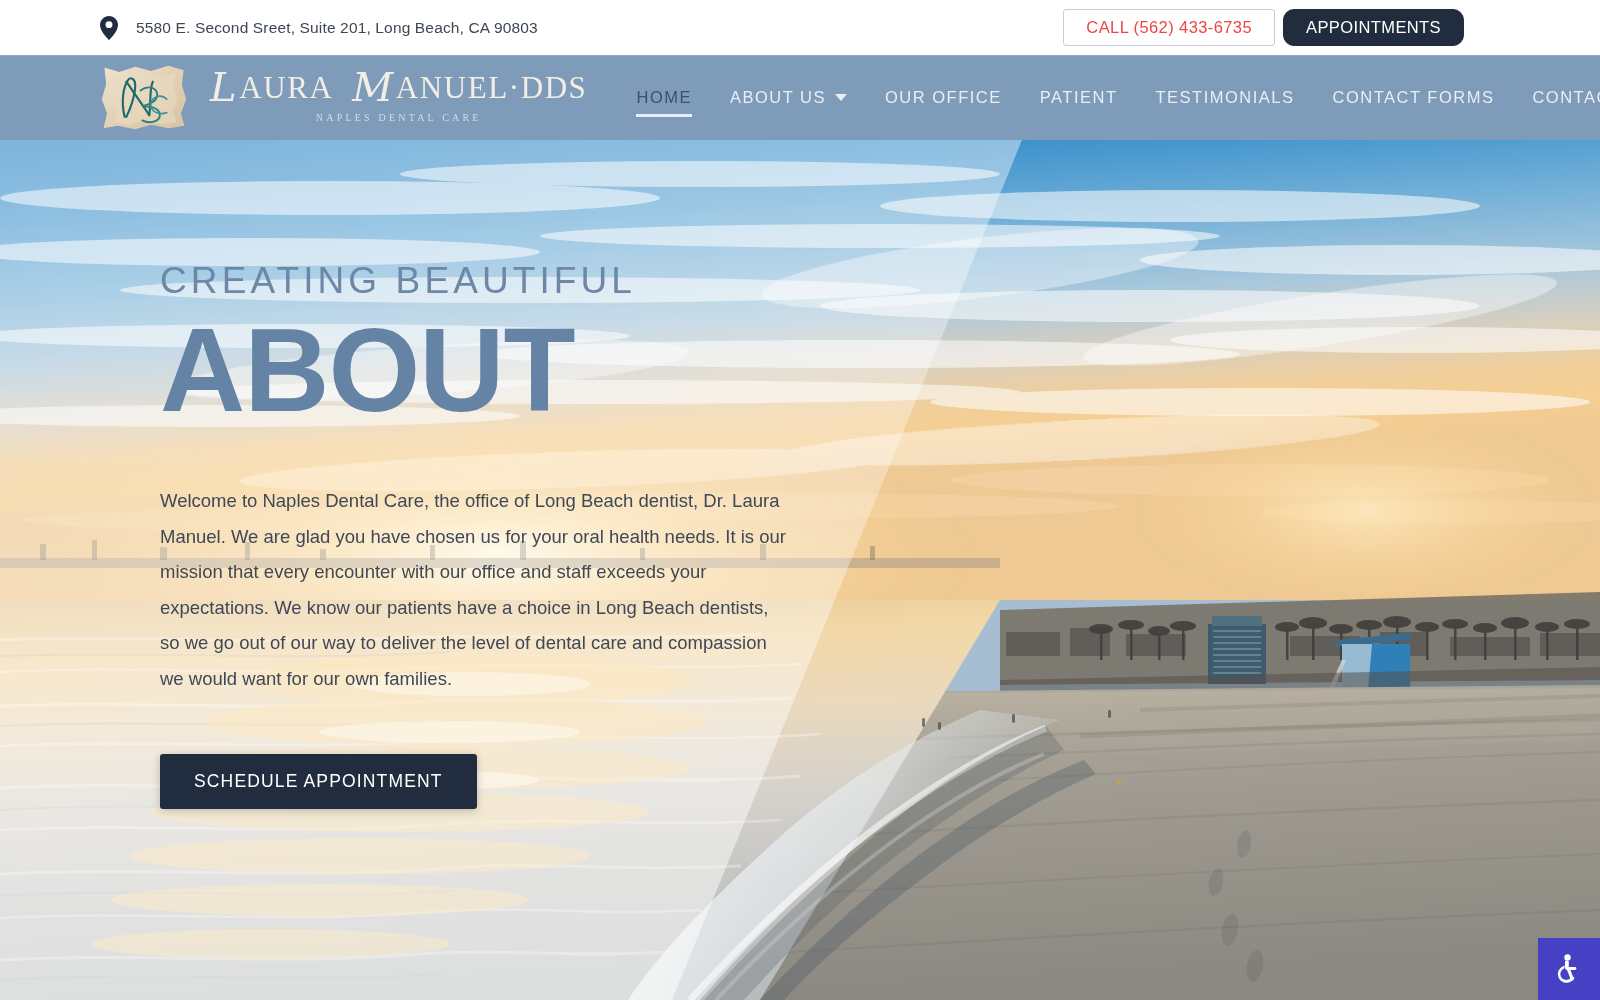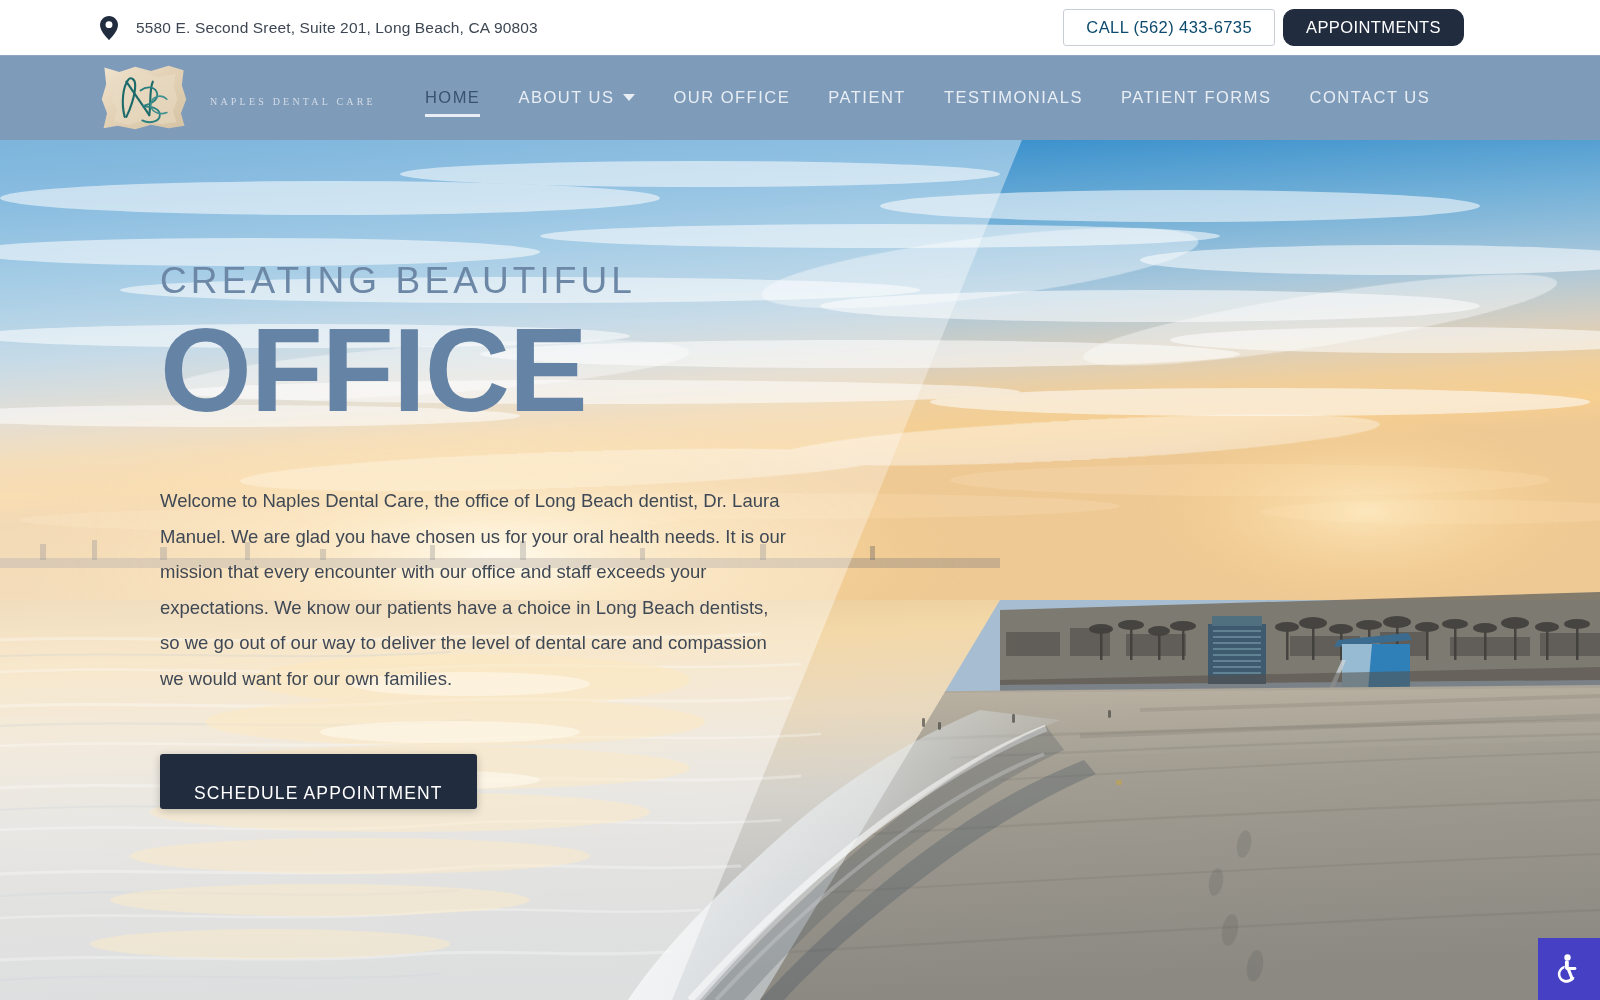--- a/index.html
+++ b/index.html
@@ -26,21 +26,21 @@
     margin-left:18px;
     font-size:15.5px; color:#3d4753; letter-spacing:0.15px;
     font-family:"Liberation Sans", sans-serif; white-space:nowrap;
   }
   .topbar-actions {
     margin-left:auto; margin-right:136px;
     display:flex; align-items:center;
   }
   .btn-call {
     background:#ffffff; border:1px solid #c9ced6;
-    color:#0c4a6e; font-size:16.5px; letter-spacing:0.4px;
+    color:#ef4444; font-size:16.5px; letter-spacing:0.4px;
     padding:0 22px; height:37px; line-height:35px;
     border-radius:3px; cursor:pointer; white-space:nowrap;
     font-family:"Liberation Sans", sans-serif;
   }
   .btn-appt {
     background:#222c3f; border:1px solid #222c3f;
     color:#ffffff; font-size:16.5px; letter-spacing:0.4px;
     padding:0 22px; height:37px; line-height:35px;
     border-radius:11px; cursor:pointer; margin-left:8px; white-space:nowrap;
     font-family:"Liberation Sans", sans-serif;
@@ -129,21 +129,21 @@
   }
   .hero-copy {
     margin-top:53px; width:630px;
     font-size:18.5px; line-height:35.5px; color:#3f4855;
     font-family:"Liberation Sans", sans-serif;
   }
   .btn-schedule {
     display:inline-block; margin-top:58px;
     background:#222c3f; color:#ffffff;
     font-size:17.5px; letter-spacing:1.15px;
-    padding:12px 34px; height:55px; line-height:55px;
+    padding:0 34px; height:55px; line-height:55px;
     border:none; border-radius:3px; cursor:pointer;
     box-shadow:0 2px 8px rgba(0,0,0,0.22);
     font-family:"Liberation Sans", sans-serif;
   }
 
   
   .a11y {
     position:absolute; right:0; bottom:0;
     width:62px; height:62px; background:#4540c4;
     display:flex; align-items:center; justify-content:center;
@@ -187,20 +187,21 @@
           <path d="M56 58 C58 44 56 28 60 20"></path>
         </g>
         <g fill="none" stroke="#2b7f80" stroke-width="2.1" stroke-linecap="round">
           <path d="M46 30 C54 24 64 26 65 34 C66 42 56 46 48 48 C58 48 68 50 68 58 C68 66 56 68 48 64"></path>
         </g>
         <g fill="none" stroke="#3f9090" stroke-width="1.8" stroke-linecap="round">
           <path d="M76 40 C70 34 60 36 58 44 C56 53 66 59 76 55"></path>
         </g>
       </svg>
       <span class="brand-text">
+        <span class="brand-name"><span class="cap">L</span><span>AURA</span>&nbsp;&nbsp;<span class="cap">M</span><span>ANUEL·DDS</span></span>
         <span class="brand-sub" style="display:block">NAPLES DENTAL CARE</span>
       </span>
     </a>
 
     <nav class="nav">
       <a class="nav-item active" href="#">
           <span>HOME</span>
         </a>
       <a class="nav-item" href="#">
           <span>ABOUT US</span>
@@ -209,21 +210,21 @@
       <a class="nav-item" href="#">
           <span>OUR OFFICE</span>
         </a>
       <a class="nav-item" href="#">
           <span>PATIENT</span>
         </a>
       <a class="nav-item" href="#">
           <span>TESTIMONIALS</span>
         </a>
       <a class="nav-item" href="#">
-          <span>PATIENT FORMS</span>
+          <span>CONTACT FORMS</span>
         </a>
       <a class="nav-item" href="#">
           <span>CONTACT US</span>
         </a>
     </nav>
   </div>
 
   <div class="hero">
 
     <svg class="hero-photo" viewBox="0 0 1600 860" preserveAspectRatio="none">
@@ -504,21 +505,21 @@
         <rect x="1012" y="574" width="3" height="9" rx="1.4"></rect>
         <rect x="1108" y="570" width="3" height="8" rx="1.4"></rect>
       </g>
       <rect x="1116" y="640" width="6" height="5" rx="1.5" fill="#c9a43e" opacity="0.55"></rect>
     </svg>
 
     <div class="hero-veil"></div>
 
     <div class="hero-content">
       <div class="eyebrow">CREATING BEAUTIFUL</div>
-      <div class="headline">OFFICE</div>
+      <div class="headline">ABOUT</div>
       <p class="hero-copy">Welcome to Naples Dental Care, the office of Long Beach dentist, Dr. Laura Manuel. We are glad you have chosen us for your oral health needs. It is our mission that every encounter with our office and staff exceeds your expectations. We know our patients have a choice in Long Beach dentists, so we go out of our way to deliver the level of dental care and compassion we would want for our own families.</p>
       <button class="btn-schedule">SCHEDULE APPOINTMENT</button>
     </div>
 
     <div class="a11y">
       <svg width="34" height="34" viewBox="0 0 32 32">
         <circle cx="14.6" cy="5.1" r="3.0" fill="#ffffff"></circle>
         <path d="M12.2 9.4 C12.2 8.4 13.0 7.7 14.0 7.7 C15.0 7.7 15.8 8.4 15.8 9.4 L15.8 14.1 L21.6 14.1 C22.4 14.1 23.0 14.7 23.0 15.5 C23.0 16.3 22.4 16.9 21.6 16.9 L17.3 16.9 L20.4 24.6 C20.7 25.4 20.3 26.3 19.5 26.6 C18.7 26.9 17.9 26.5 17.6 25.7 L14.1 17.0 C13.2 16.8 12.2 16.0 12.2 14.6 Z" fill="#ffffff"></path>
         <path d="M12.1 12.9 C7.9 13.8 5.1 17.6 5.6 21.8 C6.2 26.3 10.3 29.5 14.8 28.9 C17.8 28.5 20.2 26.6 21.3 24.0 L18.5 23.0 C17.7 24.8 16.0 26.0 14.1 26.2 C11.0 26.6 8.3 24.4 7.9 21.4 C7.6 18.8 9.1 16.4 11.4 15.5 Z" fill="#ffffff"></path>
       </svg>

